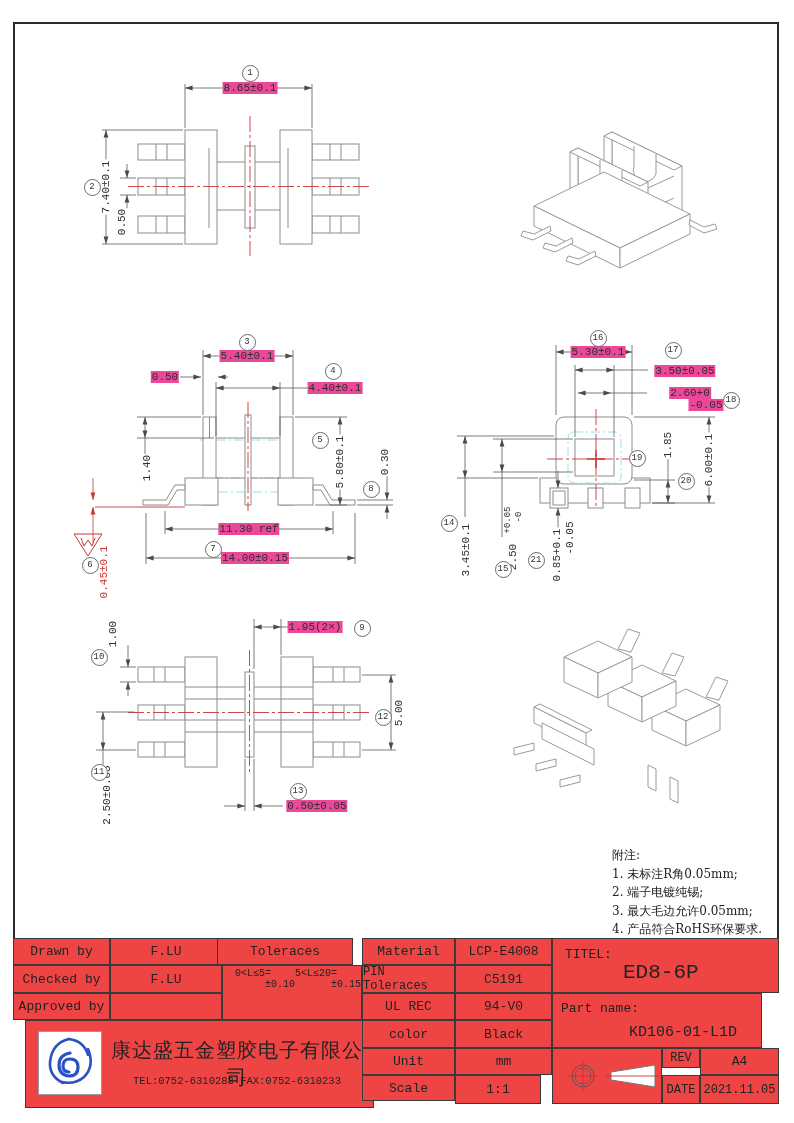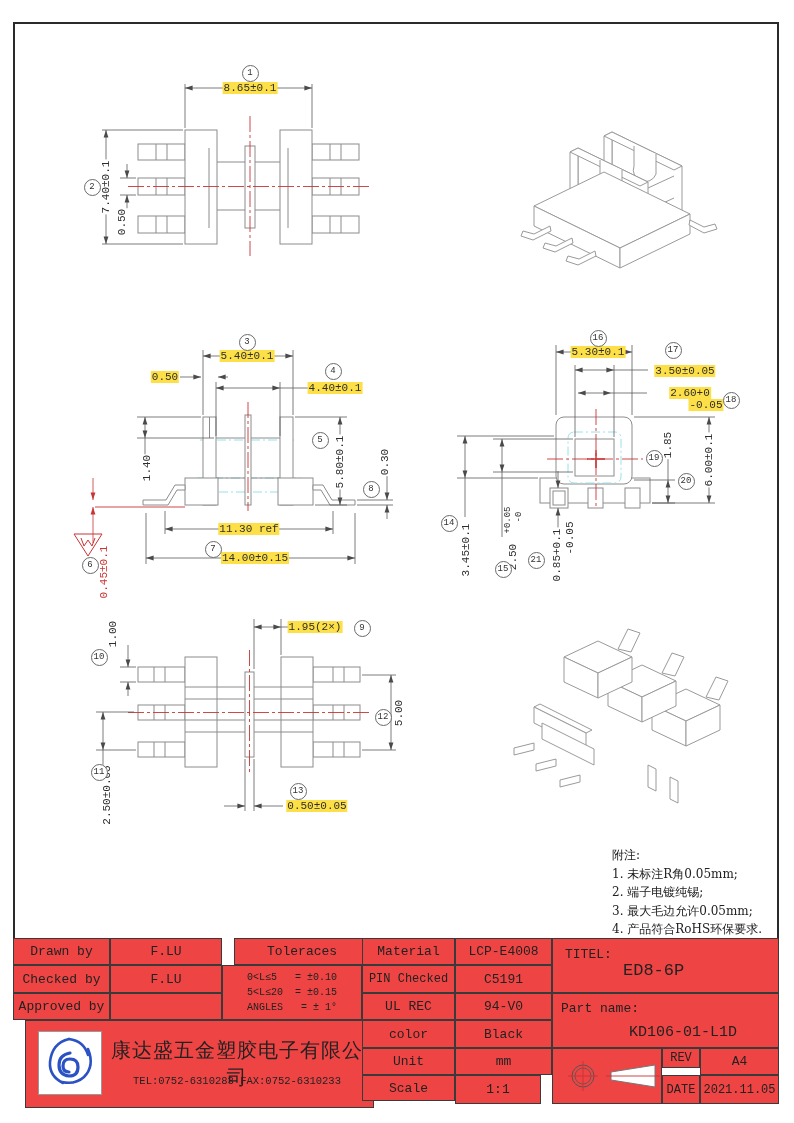--- a/index.html
+++ b/index.html
@@ -4,35 +4,35 @@
 <style>
   html,body{margin:0;padding:0;background:#fff}
   .sheet{position:relative;width:794px;height:1123px;background:#fff;overflow:hidden;
          font-family:"Liberation Mono",monospace;color:#2e2e2e}
   .frame{position:absolute;left:13px;top:22px;width:762px;height:1078px;border:2px solid #2a2a2a}
   svg.view{position:absolute;overflow:visible}
   .balloon{position:absolute;width:15px;height:15px;margin-left:-8.5px;margin-top:-8.5px;
            border:1px solid #6a6a6a;border-radius:50%;background:#fff;color:#333;
            font:9px "Liberation Mono",monospace;display:flex;align-items:center;justify-content:center;z-index:6}
   .lbl{position:absolute;transform:translate(-50%,-50%);font:11px "Liberation Mono",monospace;
-       color:#2e2e2e;background:#fde047;padding:0 1px;white-space:nowrap;z-index:5}
+       color:#2e2e2e;background:#ec4899;padding:0 1px;white-space:nowrap;z-index:5}
   .vlbl{position:absolute;transform:translate(-50%,-50%) rotate(-90deg);font:11px "Liberation Mono",monospace;
        color:#2e2e2e;background:#fff;padding:0 1px;white-space:nowrap;z-index:5}
   .red{color:#c93434}
   .sm{font-size:9px}
   
   .notes{position:absolute;left:612px;top:846px;width:180px;font-family:"DejaVu Serif",serif;
          font-size:12px;line-height:18.5px;color:#222}
   
   .tblock{position:absolute;left:13px;top:938px;width:766px;height:166px;background:#fff}
   .cell{position:absolute;border:1px solid #3a3a3a;display:flex;align-items:center;justify-content:center;
         font:13px "Liberation Mono",monospace;color:#222;background:#ef4444;box-sizing:border-box}
-  .tolbody{flex-direction:column;align-items:stretch;justify-content:space-evenly;padding:2px 24px}
+  .tolbody{flex-direction:row;align-items:stretch;justify-content:space-evenly;padding:2px 12px}
   .tolrow{display:flex;justify-content:space-between;font-size:10px}
-  .big{font-size:17px}
+  .big{font-size:21px}
   .mid{font-size:15px}
   .cjk{font-family:"DejaVu Serif",serif}
 </style>
 </head>
 <body>
 
 <div class="sheet">
   <div class="frame"></div>
 
   <svg class="view" style="left:72px;top:58px" width="350" height="205" viewBox="0 0 350 205">
@@ -341,21 +341,21 @@
   <span class="balloon" style="left:362px;top:628px">9</span>
   <span class="balloon" style="left:99px;top:657px">10</span>
   <span class="balloon" style="left:99px;top:772px">11</span>
   <span class="balloon" style="left:383px;top:717px">12</span>
   <span class="balloon" style="left:298px;top:791px">13</span>
   <span class="balloon" style="left:449px;top:523px">14</span>
   <span class="balloon" style="left:503px;top:569px">15</span>
   <span class="balloon" style="left:598px;top:338px">16</span>
   <span class="balloon" style="left:673px;top:350px">17</span>
   <span class="balloon" style="left:731px;top:400px">18</span>
-  <span class="balloon" style="left:654px;top:458px">19</span>
+  <span class="balloon" style="left:637px;top:458px">19</span>
   <span class="balloon" style="left:686px;top:481px">20</span>
   <span class="balloon" style="left:536px;top:560px">21</span>
 
   <span class="lbl" style="left:250px;top:88px">8.65±0.1</span>
   <span class="vlbl" style="left:106px;top:187px">7.40±0.1</span>
   <span class="vlbl" style="left:122px;top:222px">0.50</span>
   <span class="lbl" style="left:247px;top:356px">5.40±0.1</span>
   <span class="lbl" style="left:165px;top:377px">0.50</span>
   <span class="lbl" style="left:335px;top:388px">4.40±0.1</span>
   <span class="vlbl" style="left:340px;top:462px">5.80±0.1</span>
@@ -390,21 +390,21 @@
     <div>4. 产品符合RoHS环保要求.</div>
   </div>
 
   <div class="tblock">
     <div class="cell" style="left:0;top:0;width:97px;height:27px">Drawn by</div>
     <div class="cell" style="left:97px;top:0;width:112px;height:27px">F.LU</div>
     <div class="cell" style="left:0;top:27px;width:97px;height:28px">Checked by</div>
     <div class="cell" style="left:97px;top:27px;width:112px;height:28px">F.LU</div>
     <div class="cell" style="left:0;top:55px;width:97px;height:27px">Approved by</div>
     <div class="cell" style="left:97px;top:55px;width:112px;height:27px"></div>
-    <div class="cell" style="left:221px;top:0;width:136px;height:27px">Toleraces</div>
+    <div class="cell" style="left:204px;top:0;width:136px;height:27px">Toleraces</div>
     <div class="cell tolbody" style="left:209px;top:27px;width:140px;height:55px">
       <div class="tolrow">
         <span>0&lt;L≤5</span>
         <span>= ±0.10</span>
       </div>
       <div class="tolrow">
         <span>5&lt;L≤20</span>
         <span>= ±0.15</span>
       </div>
       <div class="tolrow">
@@ -423,36 +423,36 @@
             <path d="M31,21 Q20,23 20,33 Q20,43 30,44 Q39,44 39,35 Q39,27 31,27 Q24,27 24,34 Q24,40 30,40" stroke-width="3.2"></path>
           </g>
         </svg>
       </div>
       <div class="cjk" style="position:absolute;left:82px;top:16px;width:258px;text-align:center;font-size:20px;letter-spacing:1px">康达盛五金塑胶电子有限公司</div>
       <div style="position:absolute;left:82px;top:54px;width:258px;text-align:center;font-size:10.5px">TEL:0752-6310283  FAX:0752-6310233</div>
     </div>
 
     <div class="cell" style="left:349px;top:0;width:93px;height:27px">Material</div>
     <div class="cell" style="left:442px;top:0;width:97px;height:27px">LCP-E4008</div>
-    <div class="cell" style="left:349px;top:27px;width:93px;height:28px;font-size:12px">PIN Checked</div>
+    <div class="cell" style="left:349px;top:27px;width:93px;height:28px;font-size:12px">PIN Toleraces</div>
     <div class="cell" style="left:442px;top:27px;width:97px;height:28px">C5191</div>
     <div class="cell" style="left:349px;top:55px;width:93px;height:27px">UL  REC</div>
     <div class="cell" style="left:442px;top:55px;width:97px;height:27px">94-V0</div>
     <div class="cell" style="left:349px;top:82px;width:93px;height:28px">color</div>
     <div class="cell" style="left:442px;top:82px;width:97px;height:28px">Black</div>
     <div class="cell" style="left:349px;top:110px;width:93px;height:27px">Unit</div>
     <div class="cell" style="left:442px;top:110px;width:97px;height:27px">mm</div>
     <div class="cell" style="left:349px;top:137px;width:93px;height:26px">Scale</div>
     <div class="cell" style="left:442px;top:137px;width:86px;height:29px">1:1</div>
 
     <div class="cell" style="left:539px;top:0;width:227px;height:55px">
       <span style="position:absolute;left:12px;top:8px">TITEL:</span>
       <span class="big" style="position:absolute;left:70px;top:22px">ED8-6P</span>
     </div>
-    <div class="cell" style="left:539px;top:55px;width:227px;height:55px">
+    <div class="cell" style="left:539px;top:55px;width:210px;height:55px">
       <span style="position:absolute;left:8px;top:7px">Part name:</span>
       <span class="mid" style="position:absolute;left:76px;top:30px">KD106-01-L1D</span>
     </div>
     <div class="cell" style="left:539px;top:110px;width:110px;height:56px">
       <svg width="108" height="54" viewBox="0 0 108 54">
         <circle cx="30" cy="27" r="11" stroke="#555" fill="none" stroke-width="1"></circle>
         <circle cx="30" cy="27" r="8" stroke="#555" fill="none" stroke-width="0.8"></circle>
         <line x1="15" y1="27" x2="45" y2="27" stroke="#c93434" stroke-width="0.9"></line>
         <line x1="30" y1="12" x2="30" y2="42" stroke="#c93434" stroke-width="0.9"></line>
         <path d="M58,23 L102,16 L102,38 L58,31 Z" stroke="#777" fill="#fff" stroke-width="1"></path>

